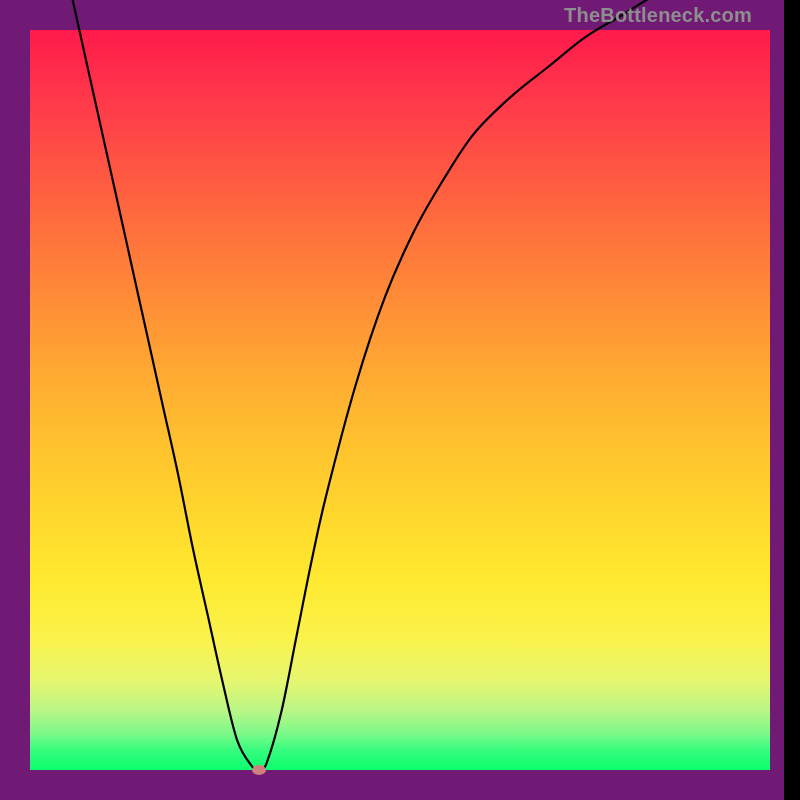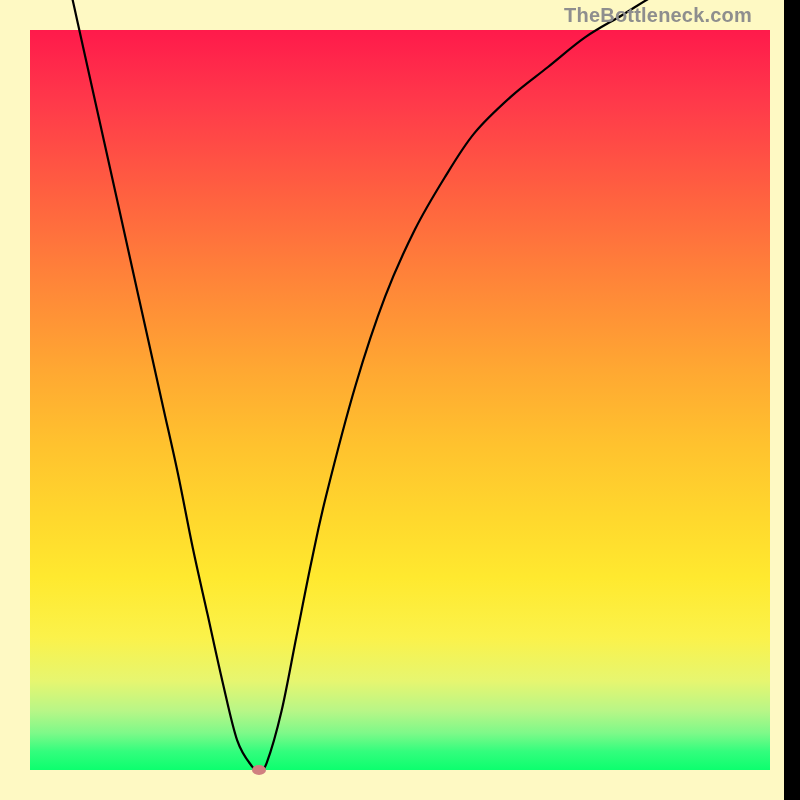--- a/index.html
+++ b/index.html
@@ -1,21 +1,21 @@
 <!DOCTYPE html>
 <html><head>
 <meta charset="utf-8">
 <style>
   * { margin: 0; padding: 0; box-sizing: border-box; }
   html, body { width: 800px; height: 800px; overflow: hidden; background: #000; }
   .chart-wrap {
     position: relative;
     width: 784px;
     height: 800px;
-    background: #fef9c3;
+    background: #701a75;
   }
   .plot-area {
     position: absolute;
     left: 30px;
     top: 30px;
     width: 740px;
     height: 740px;
     background: linear-gradient(
       to bottom,
       #ff1a4b 0%,

